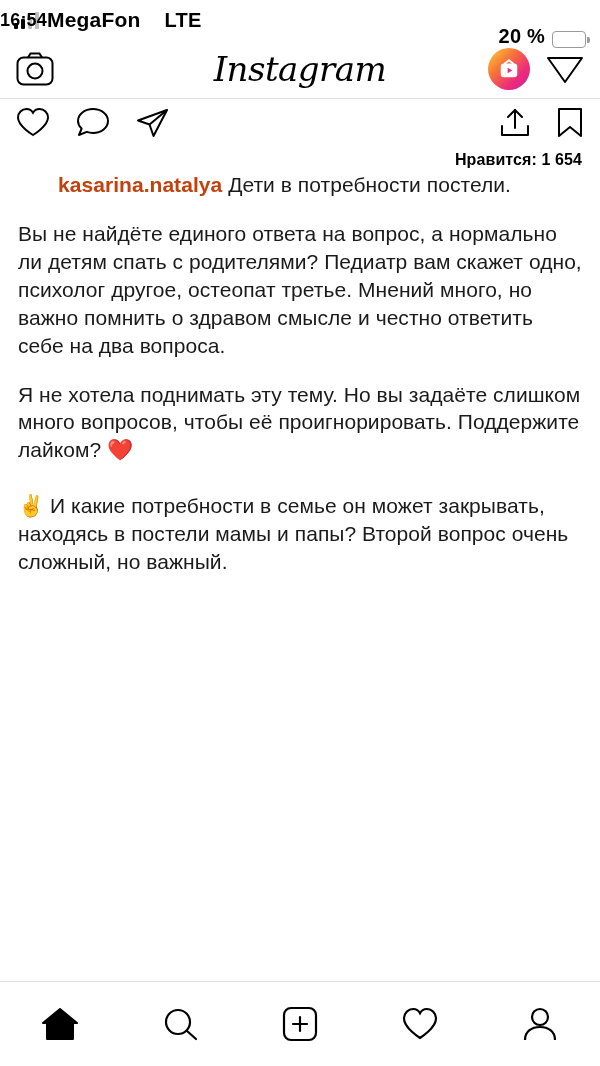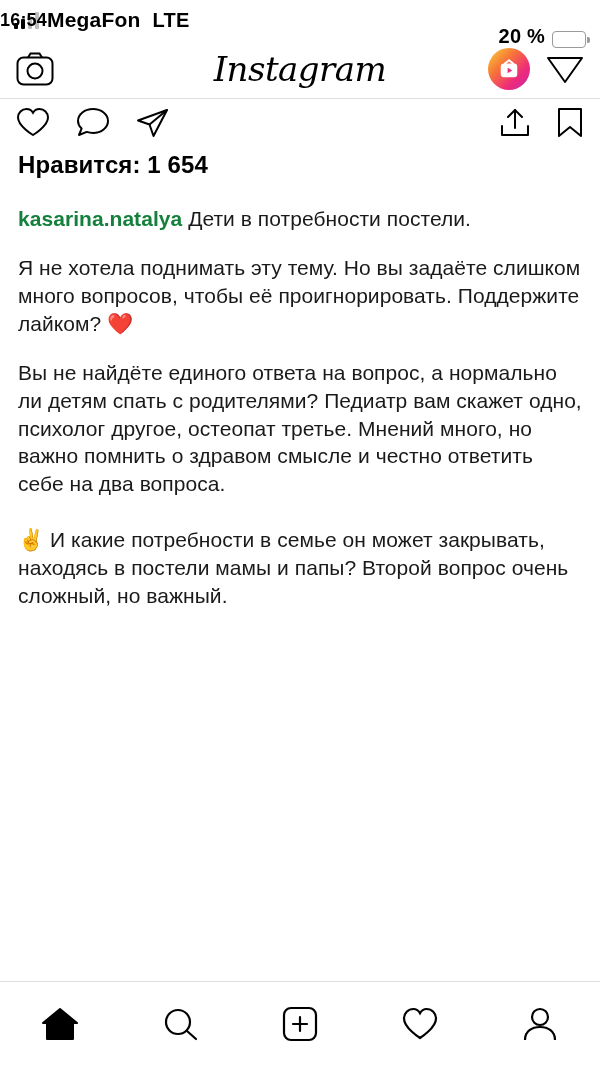--- a/index.html
+++ b/index.html
@@ -50,21 +50,21 @@
     display: block;
     width: 4px;
     background: #000;
     border-radius: 1px;
   }
   .signal i:nth-child(1) { height: 6px; }
   .signal i:nth-child(2) { height: 10px; }
   .signal i:nth-child(3) { height: 13px; background: #bdbdbd; }
   .signal i:nth-child(4) { height: 17px; background: #bdbdbd; }
   .carrier { font-size: 21px; font-weight: bold; }
-  .network { font-size: 20px; font-weight: bold; margin-left: 4px; }
+  .network { font-size: 20px; font-weight: bold; margin-left: 16px; }
   .status-center {
     position: absolute;
     left: 0; right: 0;
     text-align: left;
     font-size: 18px;
     font-weight: bold;
     pointer-events: none;
   }
   .status-right {
     display: flex;
@@ -149,34 +149,36 @@
   .action-row .spacer { flex: 1 1 auto; }
 
   
   .content {
     flex: 1 1 auto;
     overflow: hidden;
     padding: 0 18px;
     box-sizing: border-box;
   }
   .likes {
-    font-size: 24px;
+    font-size: 16px;
     font-weight: bold;
-    margin: 6px 0 26px 0;
+    margin: 6px 0 2px 0;
     letter-spacing: 0.1px;
+    text-align: right;
   }
   .caption {
     font-size: 21px;
     line-height: 1.33;
     color: #1a1a1a;
     letter-spacing: 0.05px;
   }
   .username {
     font-weight: bold;
-    color: #15803d;
+    color: #c2410c;
+    margin-left: 40px;
   }
   .caption p {
     margin: 0 0 21px 0;
   }
   .caption p.tight { margin-bottom: 21px; }
   .caption p.gap { margin-bottom: 42px; margin-top: 28px; }
 
   
   .tab-bar {
     flex: 0 0 84px;
@@ -277,22 +279,22 @@
     </div>
   </div>
 
   <div class="content">
     <div class="likes">Нравится: 1 654</div>
     <div class="caption">
       <p class="tight">
         <span class="username">kasarina.natalya</span>
         <span>Дети в потребности постели.</span>
       </p>
+      <p>Вы не найдёте единого ответа на вопрос, а нормально ли детям спать с родителями? Педиатр вам скажет одно, психолог другое, остеопат третье. Мнений много, но важно помнить о здравом смысле и честно ответить себе на два вопроса.</p>
       <p>Я не хотела поднимать эту тему. Но вы задаёте слишком много вопросов, чтобы её проигнорировать. Поддержите лайком? ❤️</p>
-      <p>Вы не найдёте единого ответа на вопрос, а нормально ли детям спать с родителями? Педиатр вам скажет одно, психолог другое, остеопат третье. Мнений много, но важно помнить о здравом смысле и честно ответить себе на два вопроса.</p>
       <p class="gap">✌️ И какие потребности в семье он может закрывать, находясь в постели мамы и папы? Второй вопрос очень сложный, но важный.</p>
     </div>
   </div>
 
   <div class="tab-bar">
     <div class="tab-item">
       <svg width="40" height="36" viewBox="0 0 40 36" fill="#000" stroke="#000" stroke-width="2" stroke-linejoin="round">
         <path d="M20 3 L37 17 L33 17 L33 33 L7 33 L7 17 L3 17 Z"></path>
       </svg>
     </div>

